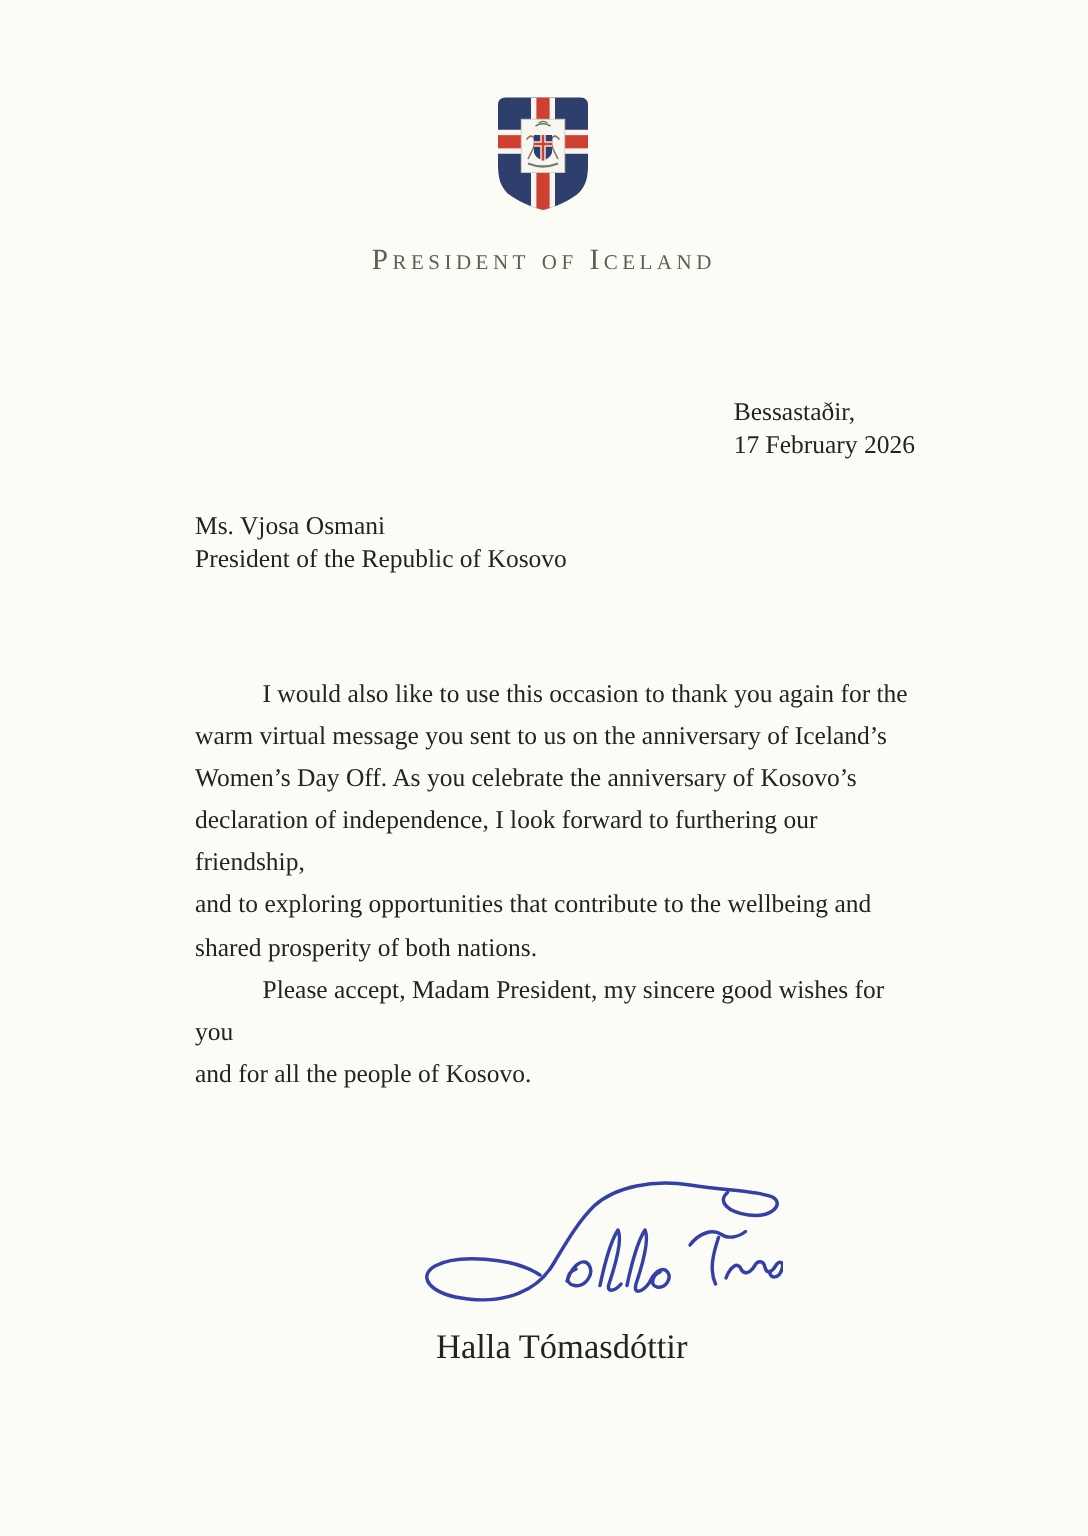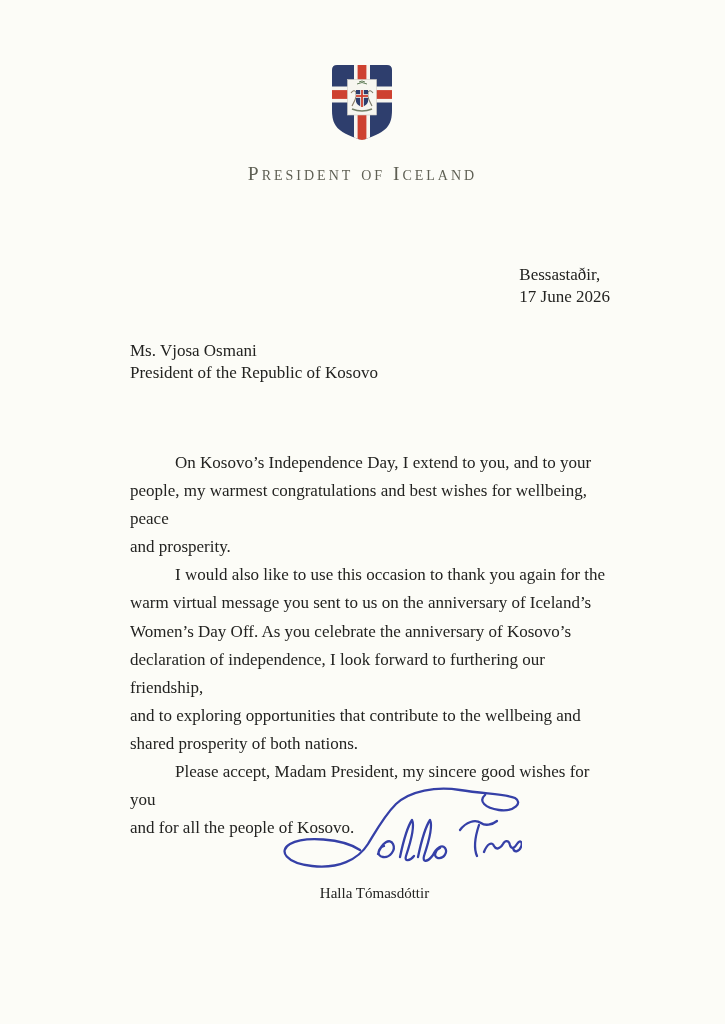--- a/index.html
+++ b/index.html
@@ -77,21 +77,21 @@
     height: 94px;
   }
   .signer-name {
     position: absolute;
     top: 885px;
     left: 0;
     width: 725px;
     padding-left: 24px;
     box-sizing: border-box;
     text-align: center;
-    font-size: 15px;
+    font-size: 23px;
   }
 </style>
 </head>
 <body>
 
 <div class="page">
 
   <div class="emblem">
     <svg width="64" height="78" viewBox="0 0 64 78" aria-hidden="true">
       <defs>
@@ -122,32 +122,29 @@
           <rect x="26" y="32.1" width="12" height="1.8" fill="#ce4130"></rect>
         </g>
       </g>
     </svg>
   </div>
 
   <div class="org-title">President of Iceland</div>
 
   <div class="dateline">
     <div>Bessastaðir,</div>
-    <div>17 June 2026</div>
+    <div>17 February 2026</div>
   </div>
 
   <div class="address">
     <div>Ms. Vjosa Osmani</div>
     <div>President of the Republic of Kosovo</div>
   </div>
 
   <div class="body-block">
-    <p class="para indent">On Kosovo’s Independence Day, I extend to you, and to your
-people, my warmest congratulations and best wishes for wellbeing, peace
-and prosperity.</p>
     <p class="para indent">I would also like to use this occasion to thank you again for the
 warm virtual message you sent to us on the anniversary of Iceland’s
 Women’s Day Off. As you celebrate the anniversary of Kosovo’s
 declaration of independence, I look forward to furthering our friendship,
 and to exploring opportunities that contribute to the wellbeing and
 shared prosperity of both nations.</p>
     <p class="para indent">Please accept, Madam President, my sincere good wishes for you
 and for all the people of Kosovo.</p>
   </div>
 

